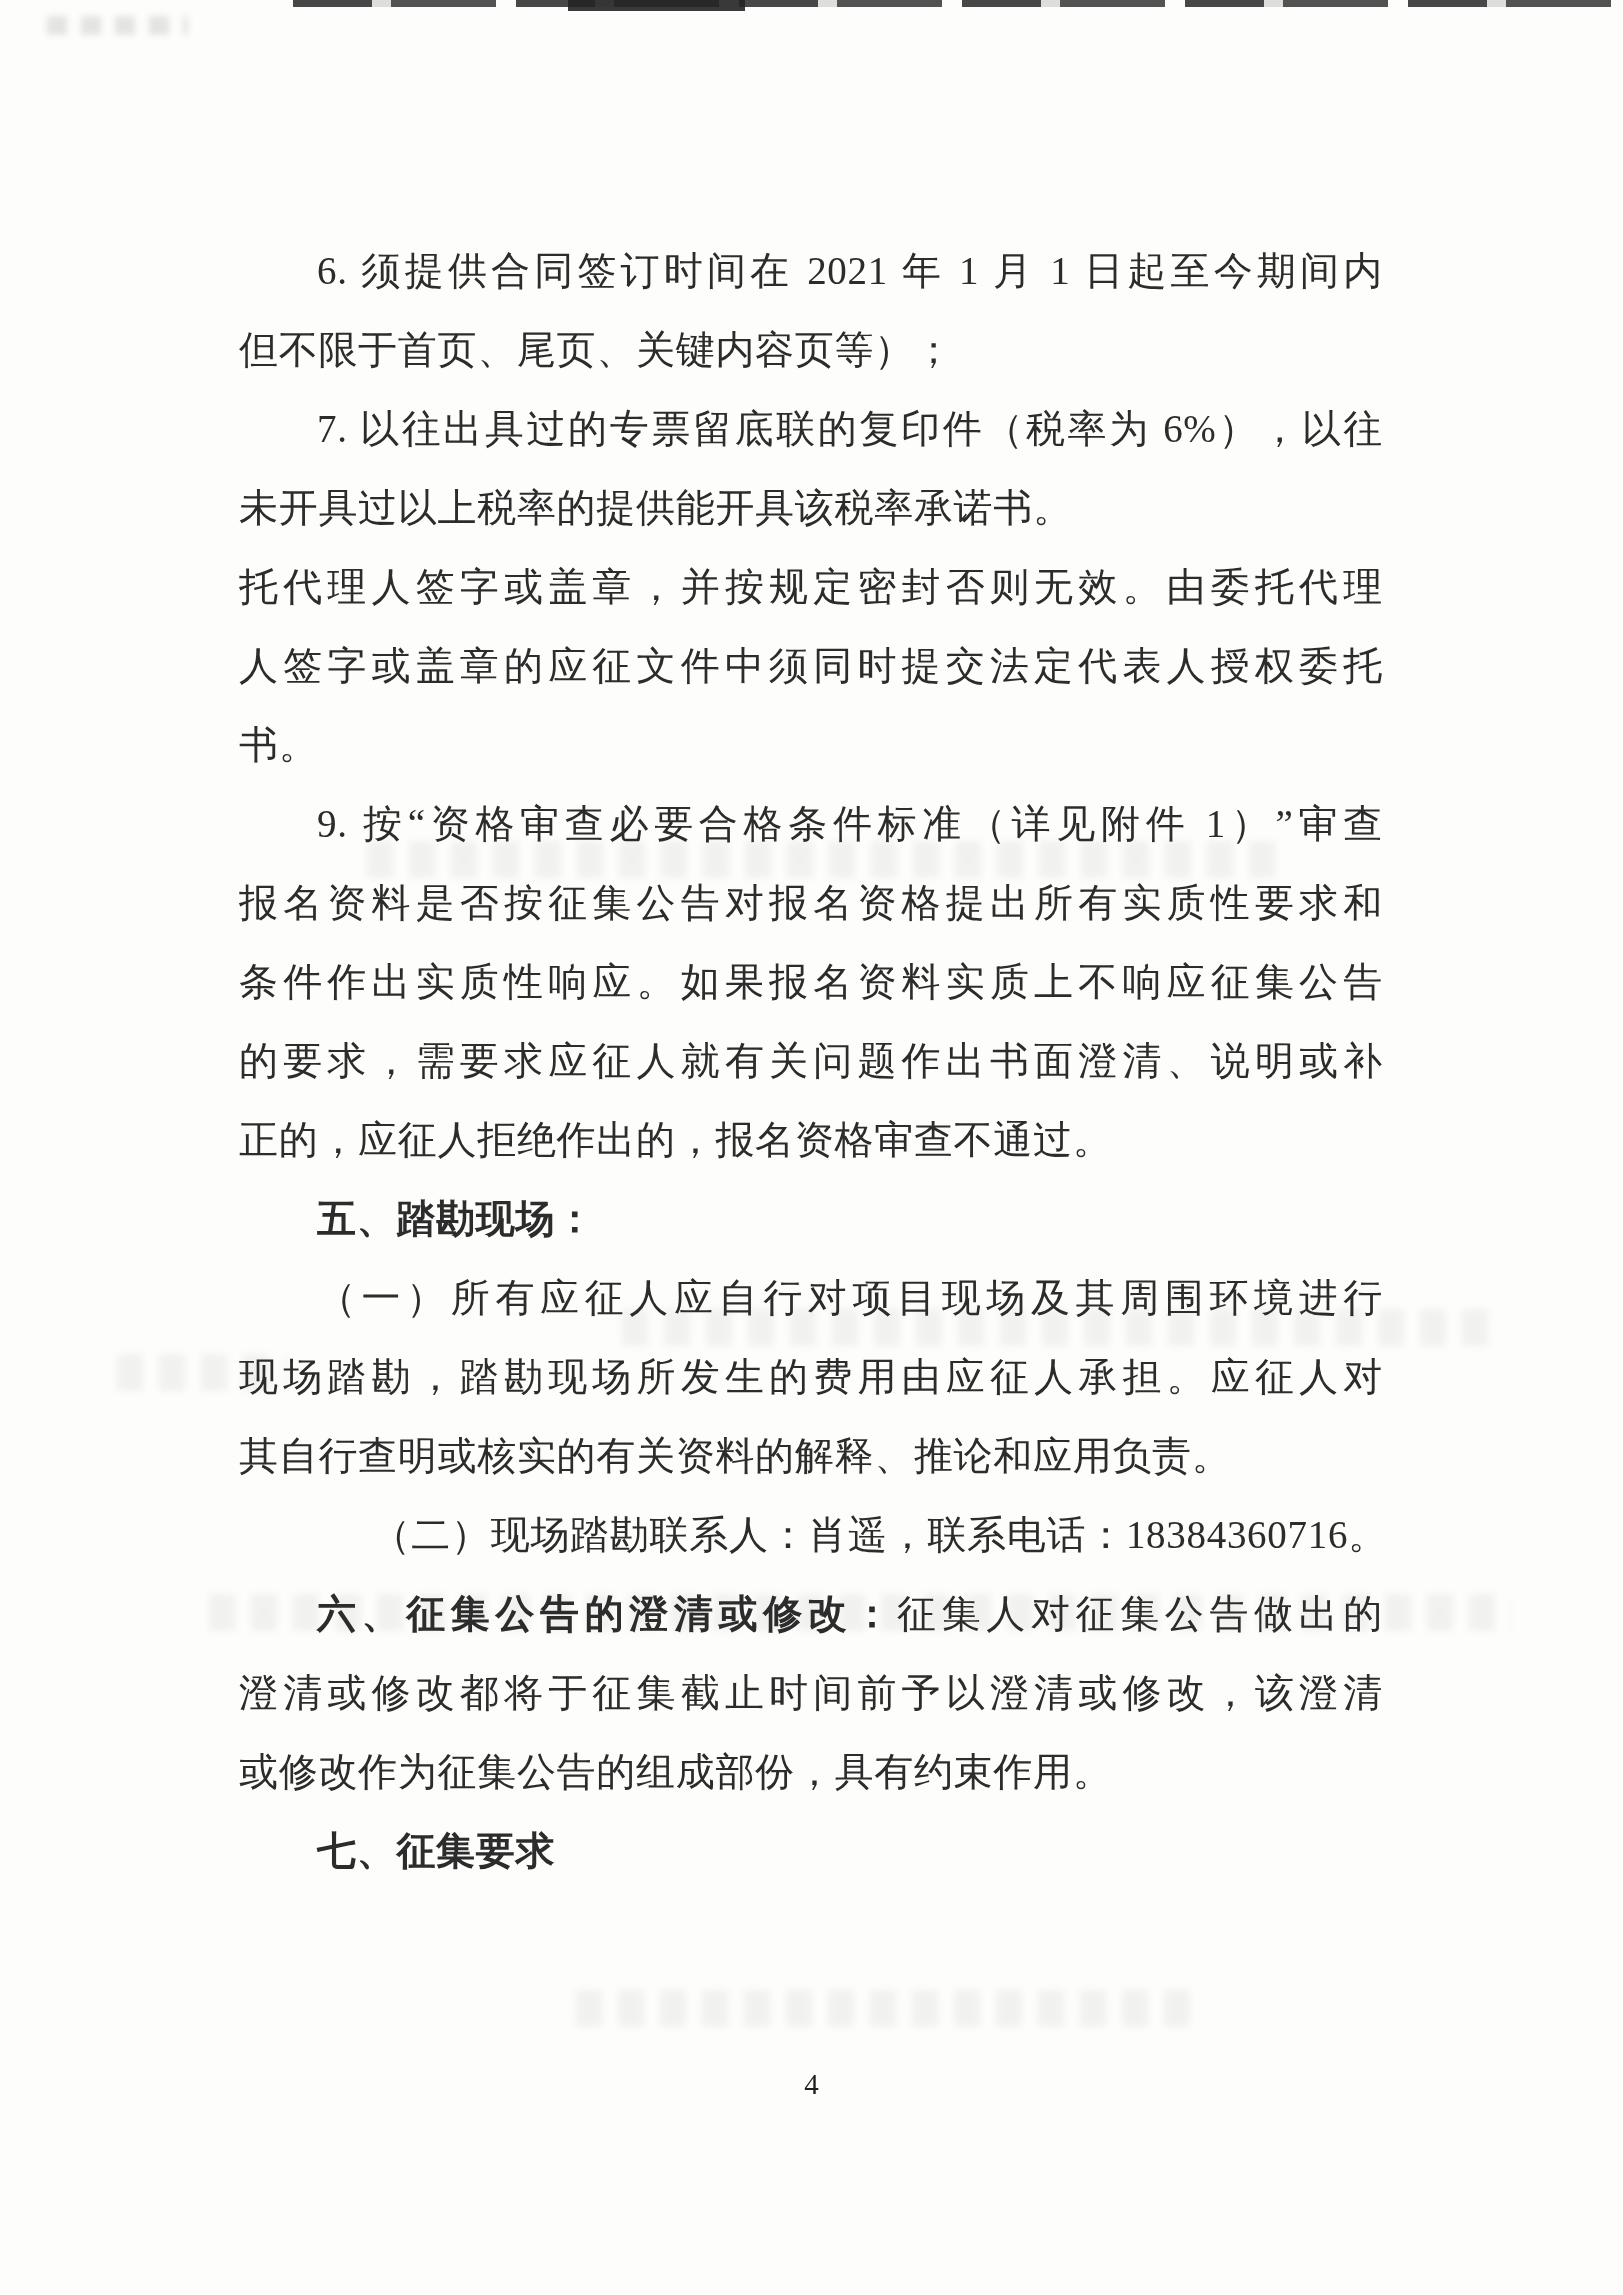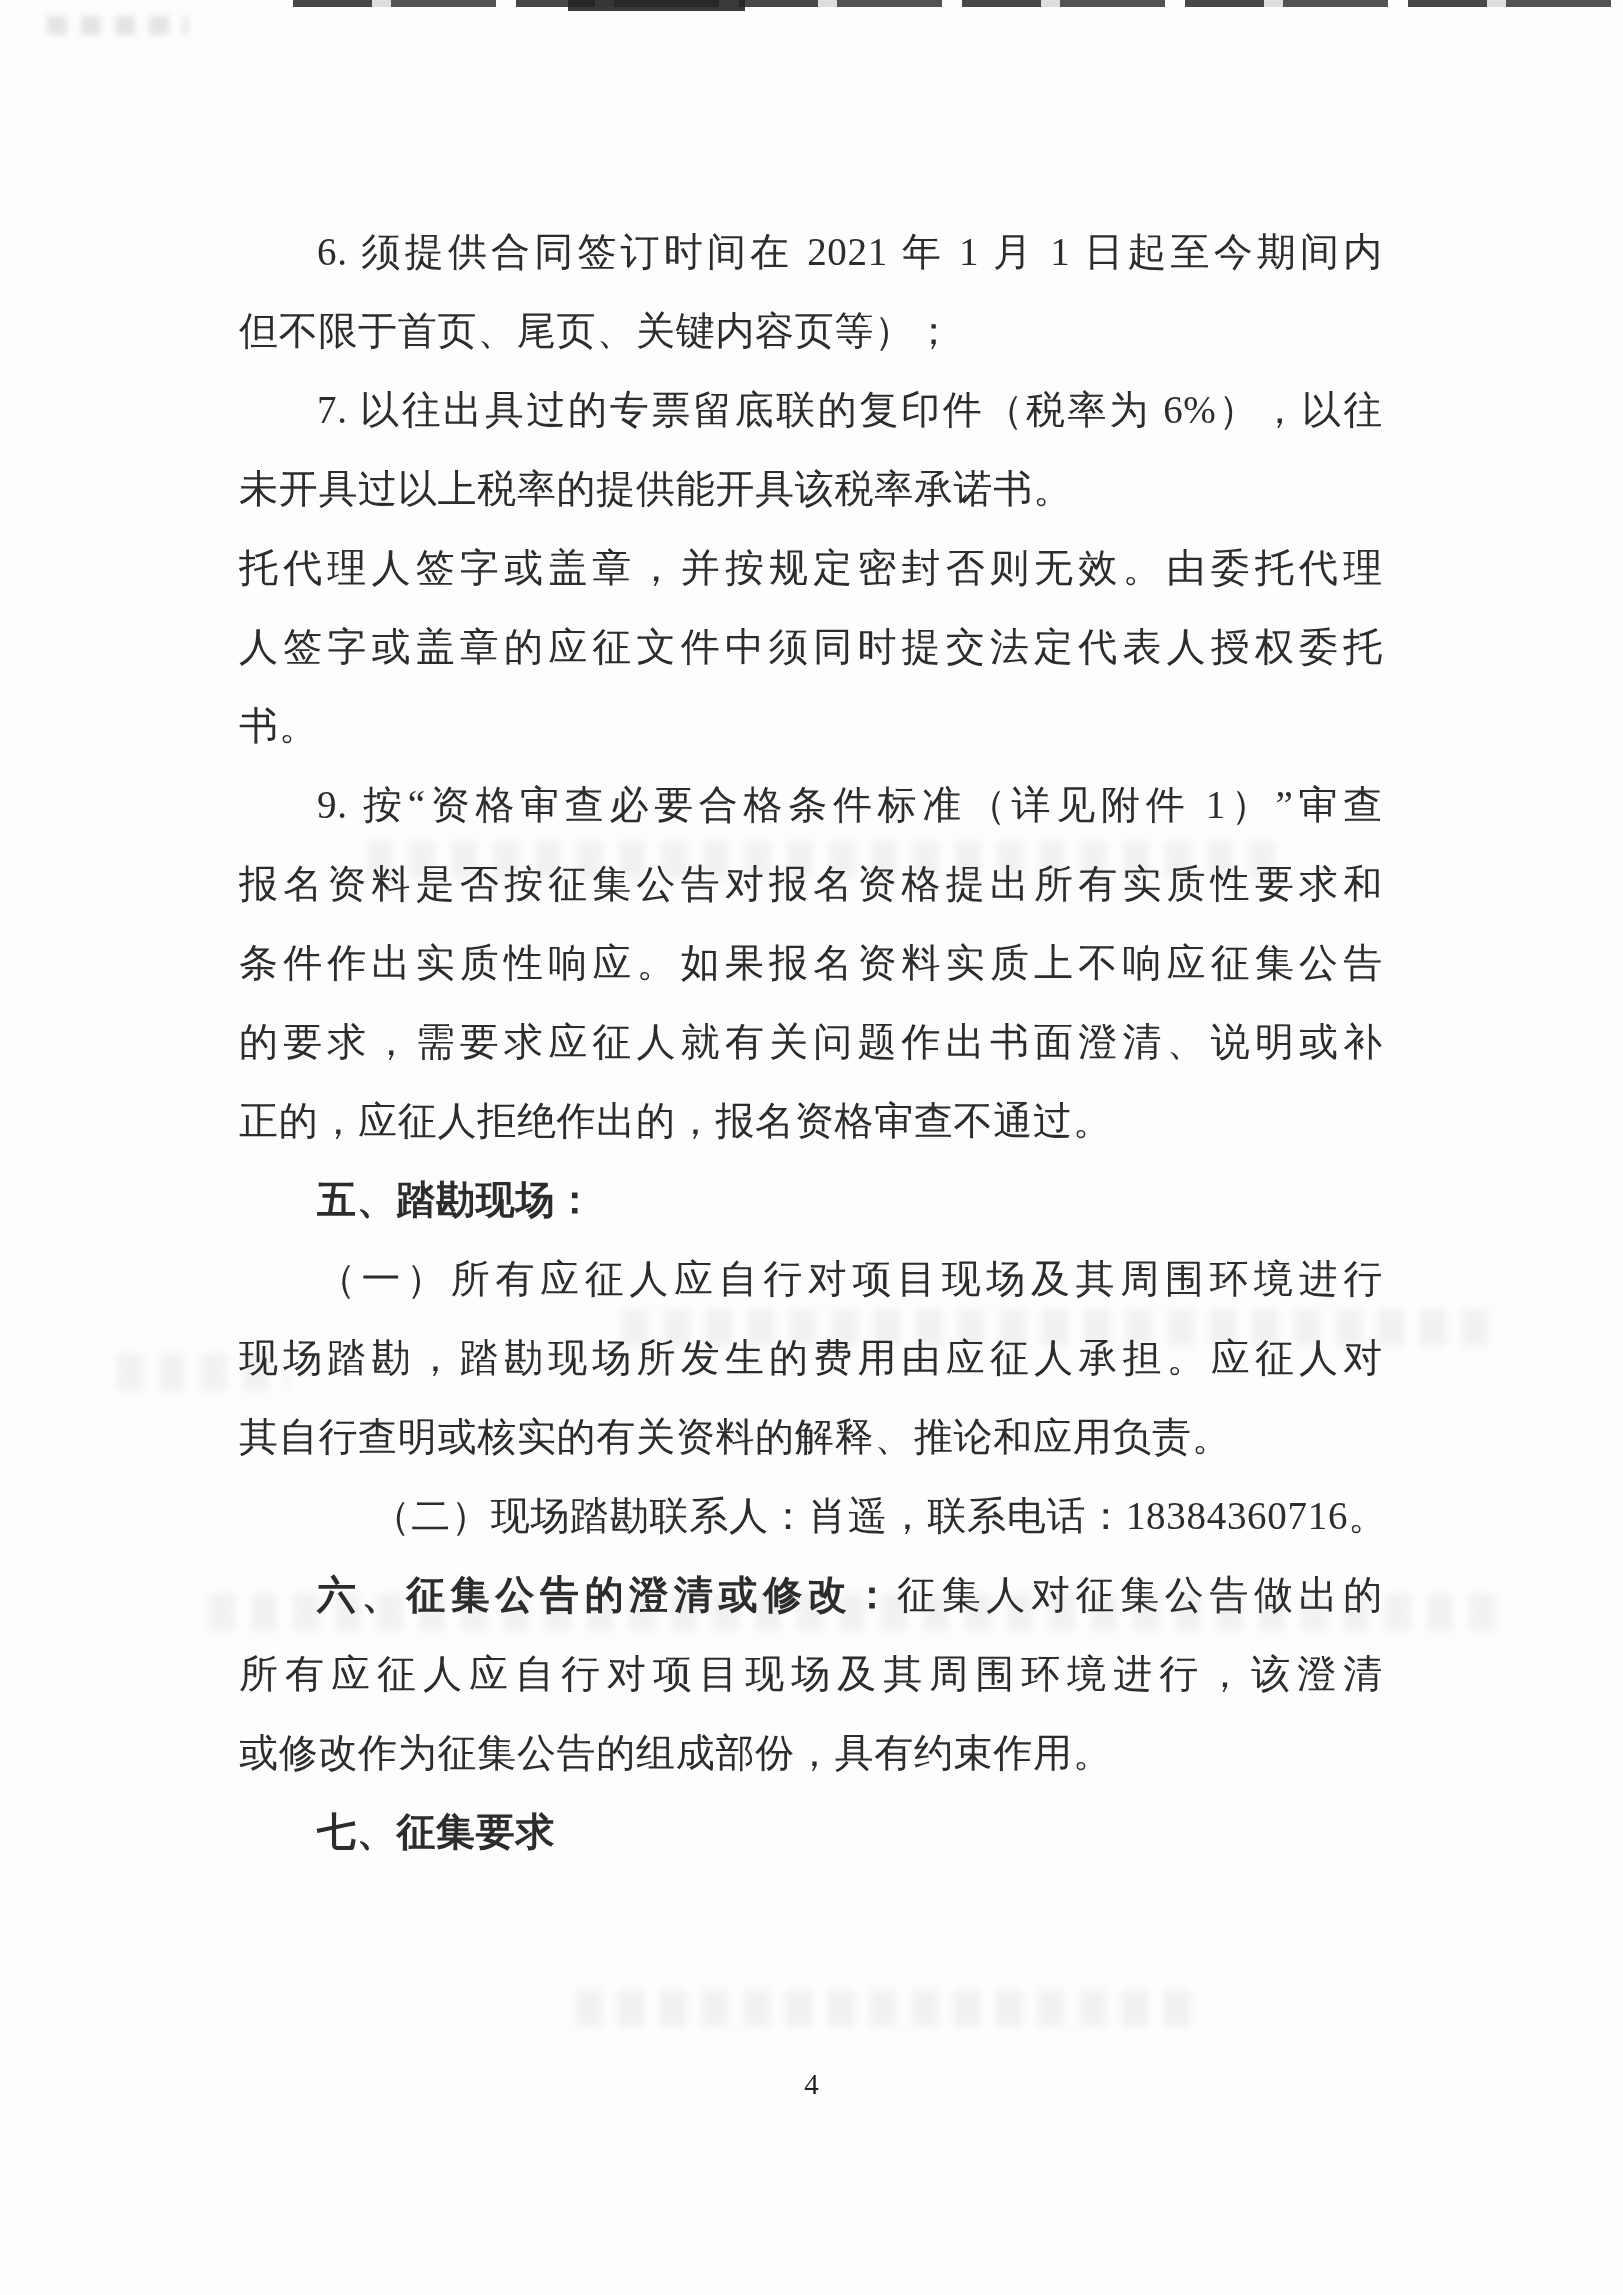--- a/index.html
+++ b/index.html
@@ -47,21 +47,21 @@
   .ghost {
     position: absolute;
     height: 37px;
     background: repeating-linear-gradient(90deg, rgba(125,125,125,.55) 0 26px, transparent 26px 42px);
     filter: blur(3.9px);
     opacity: .16;
   }
   .text-block {
     position: absolute;
     left: 239px;
-    top: 212px;
+    top: 231px;
     width: 1144px;
     color: #2c2c2c;
   }
   .line {
     height: 79px;
     line-height: 79px;
     font-size: 39px;
     letter-spacing: 0.7px;
     white-space: nowrap;
   }
@@ -107,21 +107,21 @@
       <div class="line justify"><span>报名资料是否按征集公告对报名资格提出所有实质性要求和</span></div>
       <div class="line justify"><span>条件作出实质性响应。如果报名资料实质上不响应征集公告</span></div>
       <div class="line justify"><span>的要求，需要求应征人就有关问题作出书面澄清、说明或补</span></div>
       <div class="line"><span>正的，应征人拒绝作出的，报名资格审查不通过。</span></div>
       <div class="line" style="padding-left: 2em;"><span class="bold">五、踏勘现场：</span></div>
       <div class="line justify" style="padding-left: 2em;"><span>（一）所有应征人应自行对项目现场及其周围环境进行</span></div>
       <div class="line justify"><span>现场踏勘，踏勘现场所发生的费用由应征人承担。应征人对</span></div>
       <div class="line"><span>其自行查明或核实的有关资料的解释、推论和应用负责。</span></div>
       <div class="line" style="padding-left: 3.4em;"><span>（二）现场踏勘联系人：肖遥，联系电话：18384360716。</span></div>
       <div class="line justify" style="padding-left: 2em;"><span class="bold">六、征集公告的澄清或修改：</span><span>征集人对征集公告做出的</span></div>
-      <div class="line justify"><span>所有应征人应自行对项目现场及其周围环境进行，该澄清</span></div>
+      <div class="line justify"><span>澄清或修改都将于征集截止时间前予以澄清或修改，该澄清</span></div>
       <div class="line"><span>或修改作为征集公告的组成部份，具有约束作用。</span></div>
       <div class="line" style="padding-left: 2em;"><span class="bold">七、征集要求</span></div>
     </div>
 
   <div class="page-number">4</div>
 
 </div>
 
 
 </body></html>

